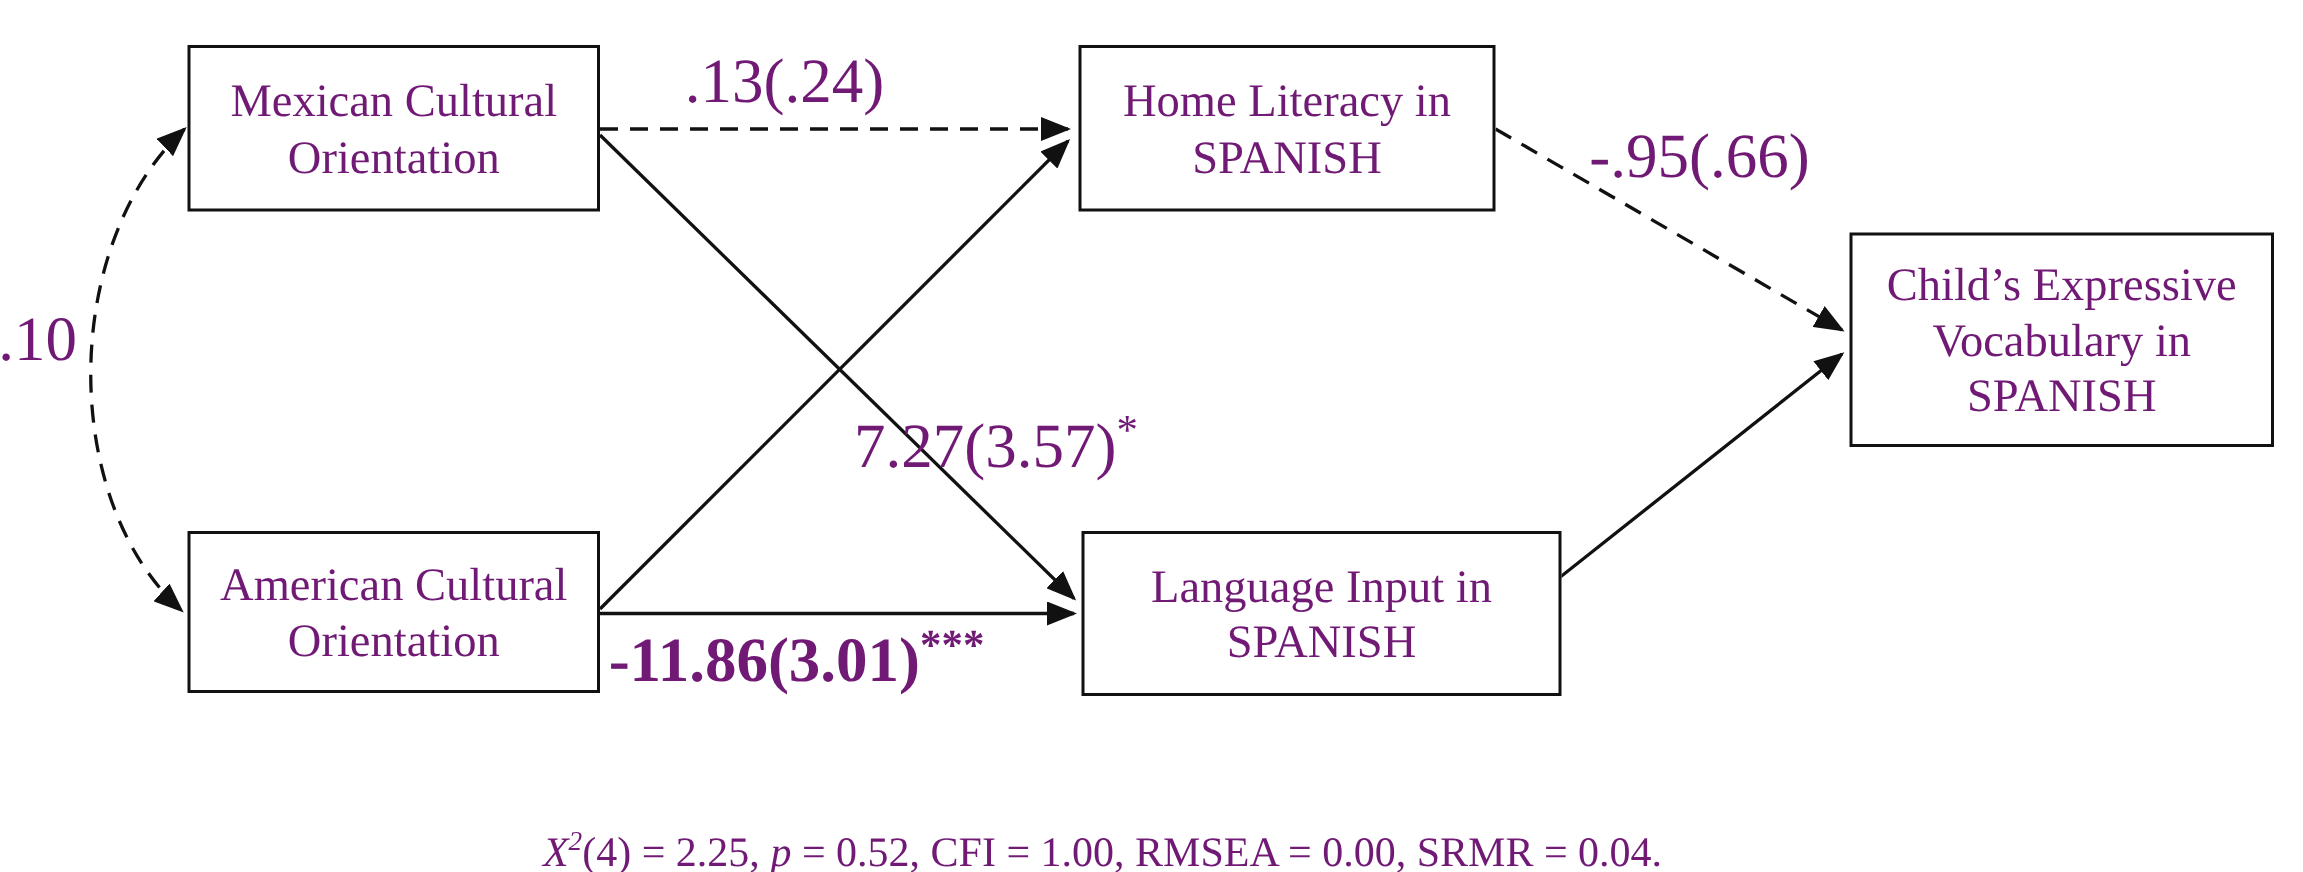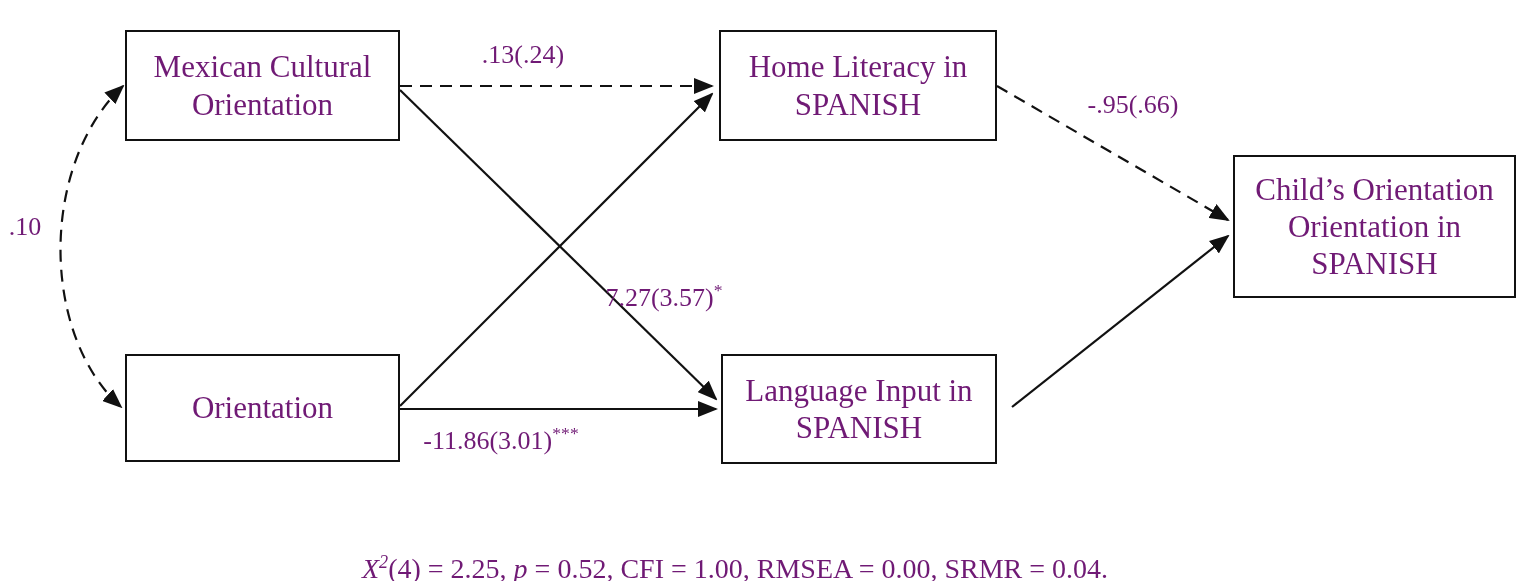--- a/index.html
+++ b/index.html
@@ -22,21 +22,21 @@
     border:2.5px solid #111111;
     background:#ffffff;
     display:flex;flex-direction:column;
     align-items:center;justify-content:center;
     text-align:center;
     font-size:31px;line-height:1.2;
   }
   .plabel{
     position:absolute;
     transform:translate(-50%,-50%);
-    font-size:26px;
+    font-size:42px;
     white-space:nowrap;
     text-align:center;
   }
   .sig{font-size:68%;line-height:0;}
   .fit{
     position:absolute;
     left:735px;top:545px;
     transform:translate(-50%,-50%);
     font-size:28px;
     white-space:nowrap;
@@ -62,49 +62,50 @@
     <line x1="1012" y1="383" x2="1228" y2="212" class="solid" marker-end="url(#arr)"></line>
     <path d="M 123 62 C 40 140, 40 310, 121 383" class="dashed" marker-start="url(#arr)" marker-end="url(#arr)"></path>
   </svg>
 
   <div class="node" style="left:125px;top:6px;width:275px;height:111px;">
     <span>Mexican Cultural</span>
     <span>Orientation</span>
   </div>
 
   <div class="node" style="left:125px;top:330px;width:275px;height:108px;">
+    <span>American Cultural</span>
     <span>Orientation</span>
   </div>
 
   <div class="node" style="left:719px;top:6px;width:278px;height:111px;text-align:center;">
     <span>Home Literacy in</span>
     <span>SPANISH</span>
   </div>
 
-  <div class="node" style="left:721px;top:330px;width:276px;height:110px;">
+  <div class="node" style="left:721px;top:330px;width:320px;height:110px;">
     <span>Language Input in</span>
     <span>SPANISH</span>
   </div>
 
   <div class="node" style="left:1233px;top:131px;width:283px;height:143px;">
-    <span>Child’s Orientation</span>
-    <span>Orientation in</span>
+    <span>Child’s Expressive</span>
+    <span>Vocabulary in</span>
     <span>SPANISH</span>
   </div>
 
   <div class="plabel" style="left:523px;top:31px;">
     <span>.13(.24)</span><sup class="sig"></sup>
   </div>
 
 
   <div class="plabel" style="left:664px;top:274px;">
     <span>7.27(3.57)</span><sup class="sig">*</sup>
   </div>
 
-  <div class="plabel" style="left:501px;top:417px;">
+  <div class="plabel" style="left:531px;top:417px;font-weight:bold;">
     <span>-11.86(3.01)</span><sup class="sig">***</sup>
   </div>
 
   <div class="plabel" style="left:1133px;top:81px;">
     <span>-.95(.66)</span><sup class="sig"></sup>
   </div>
 
 
   <div class="plabel" style="left:25px;top:203px;">
     <span>.10</span>

